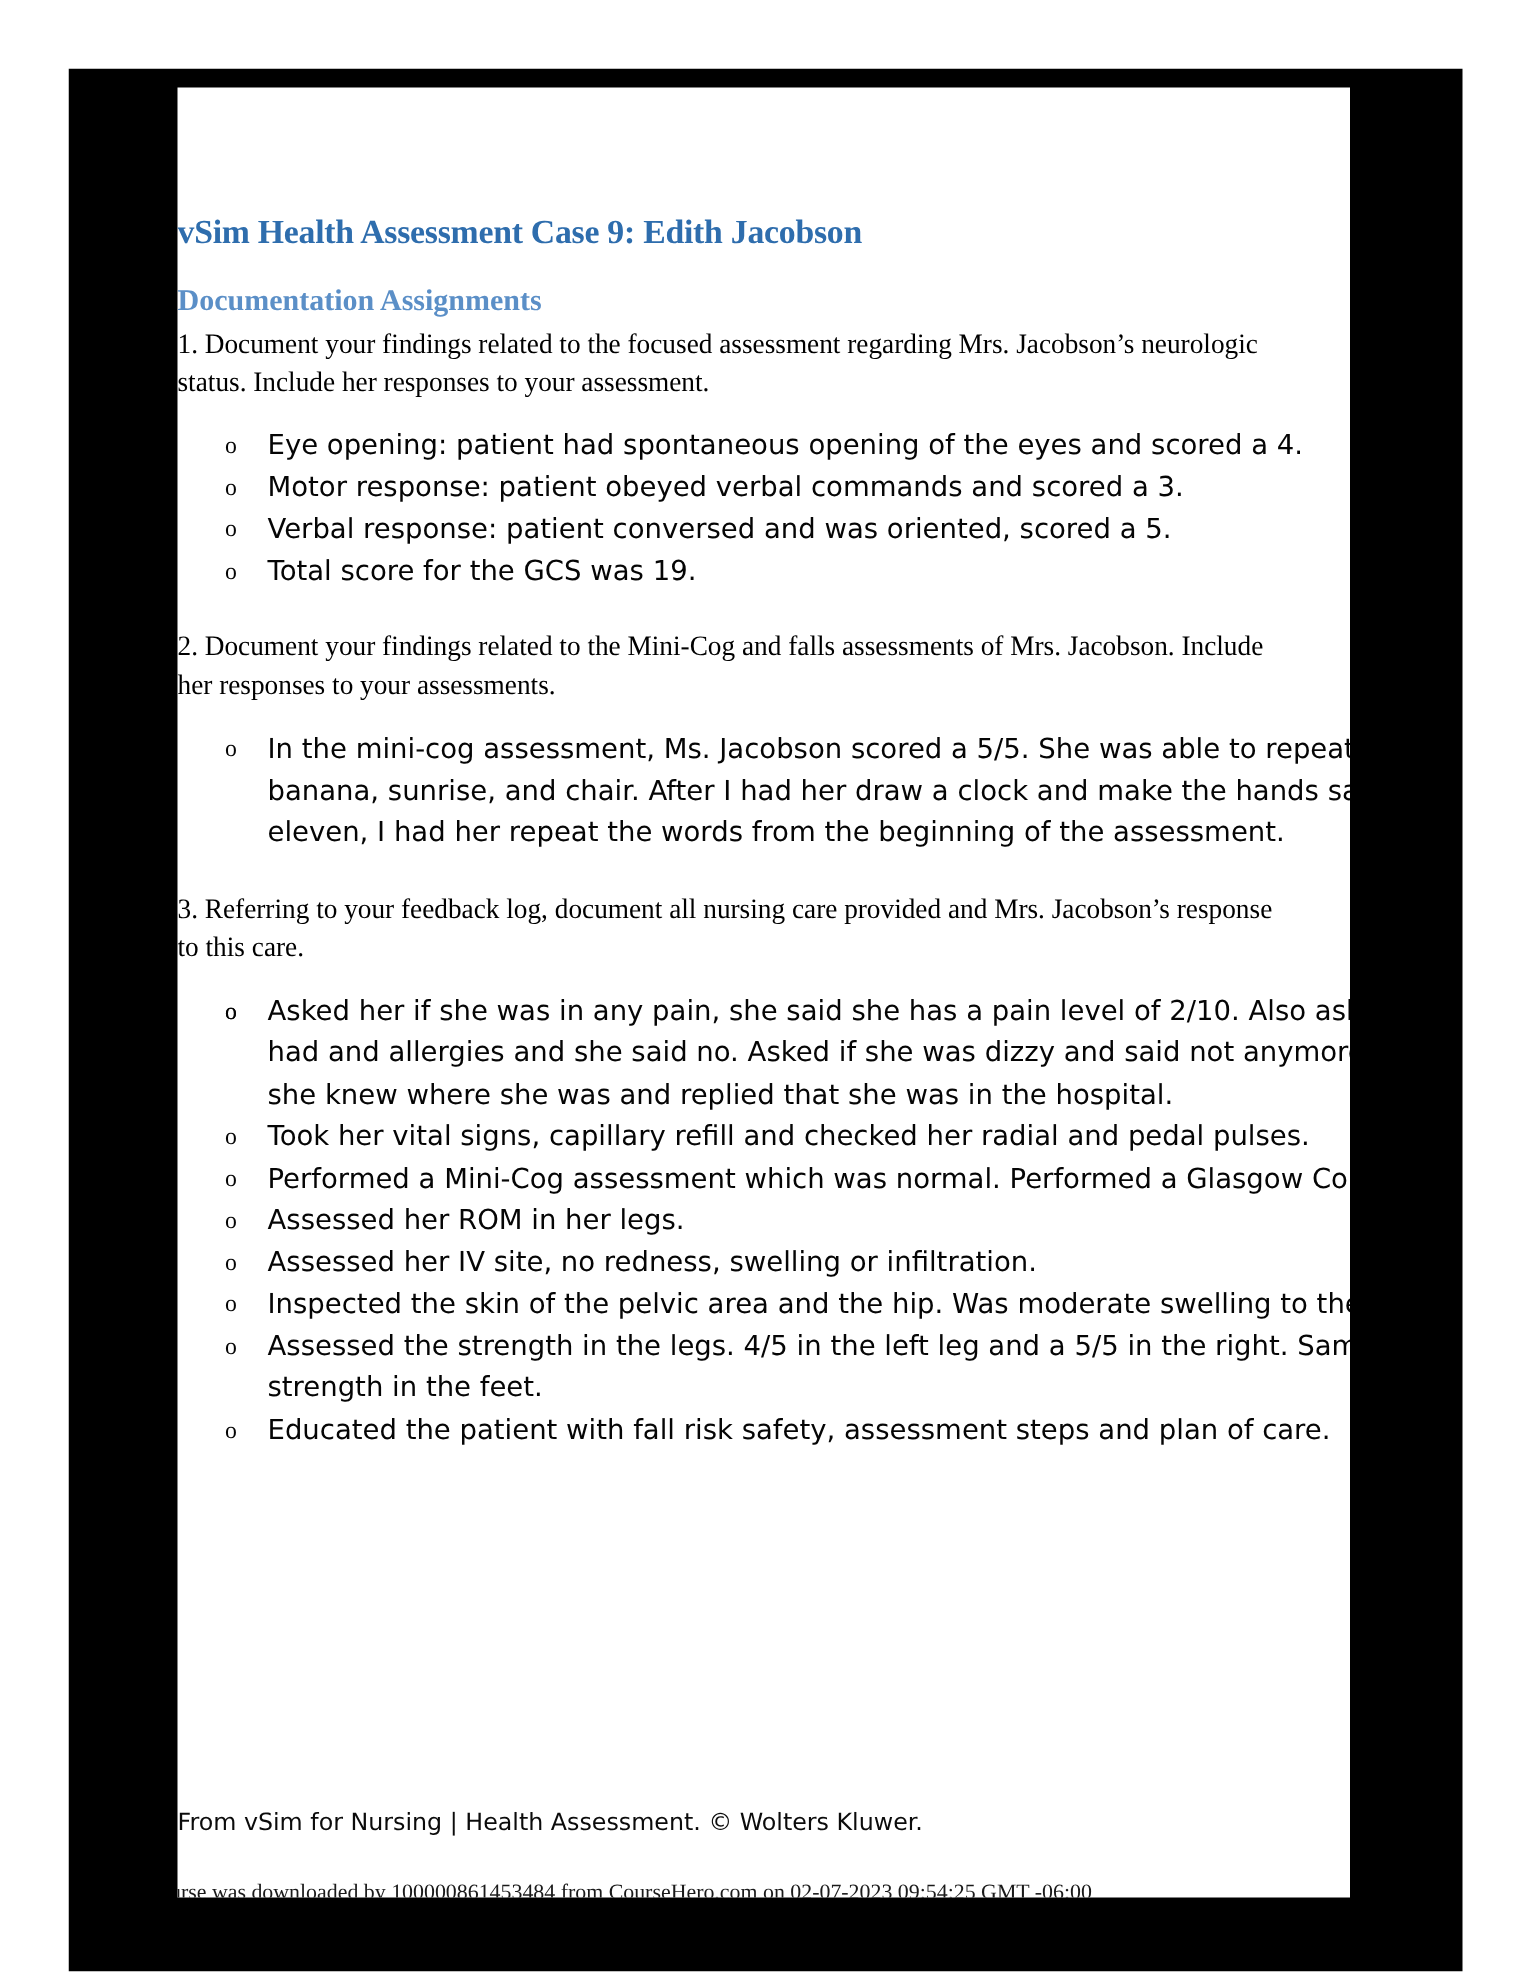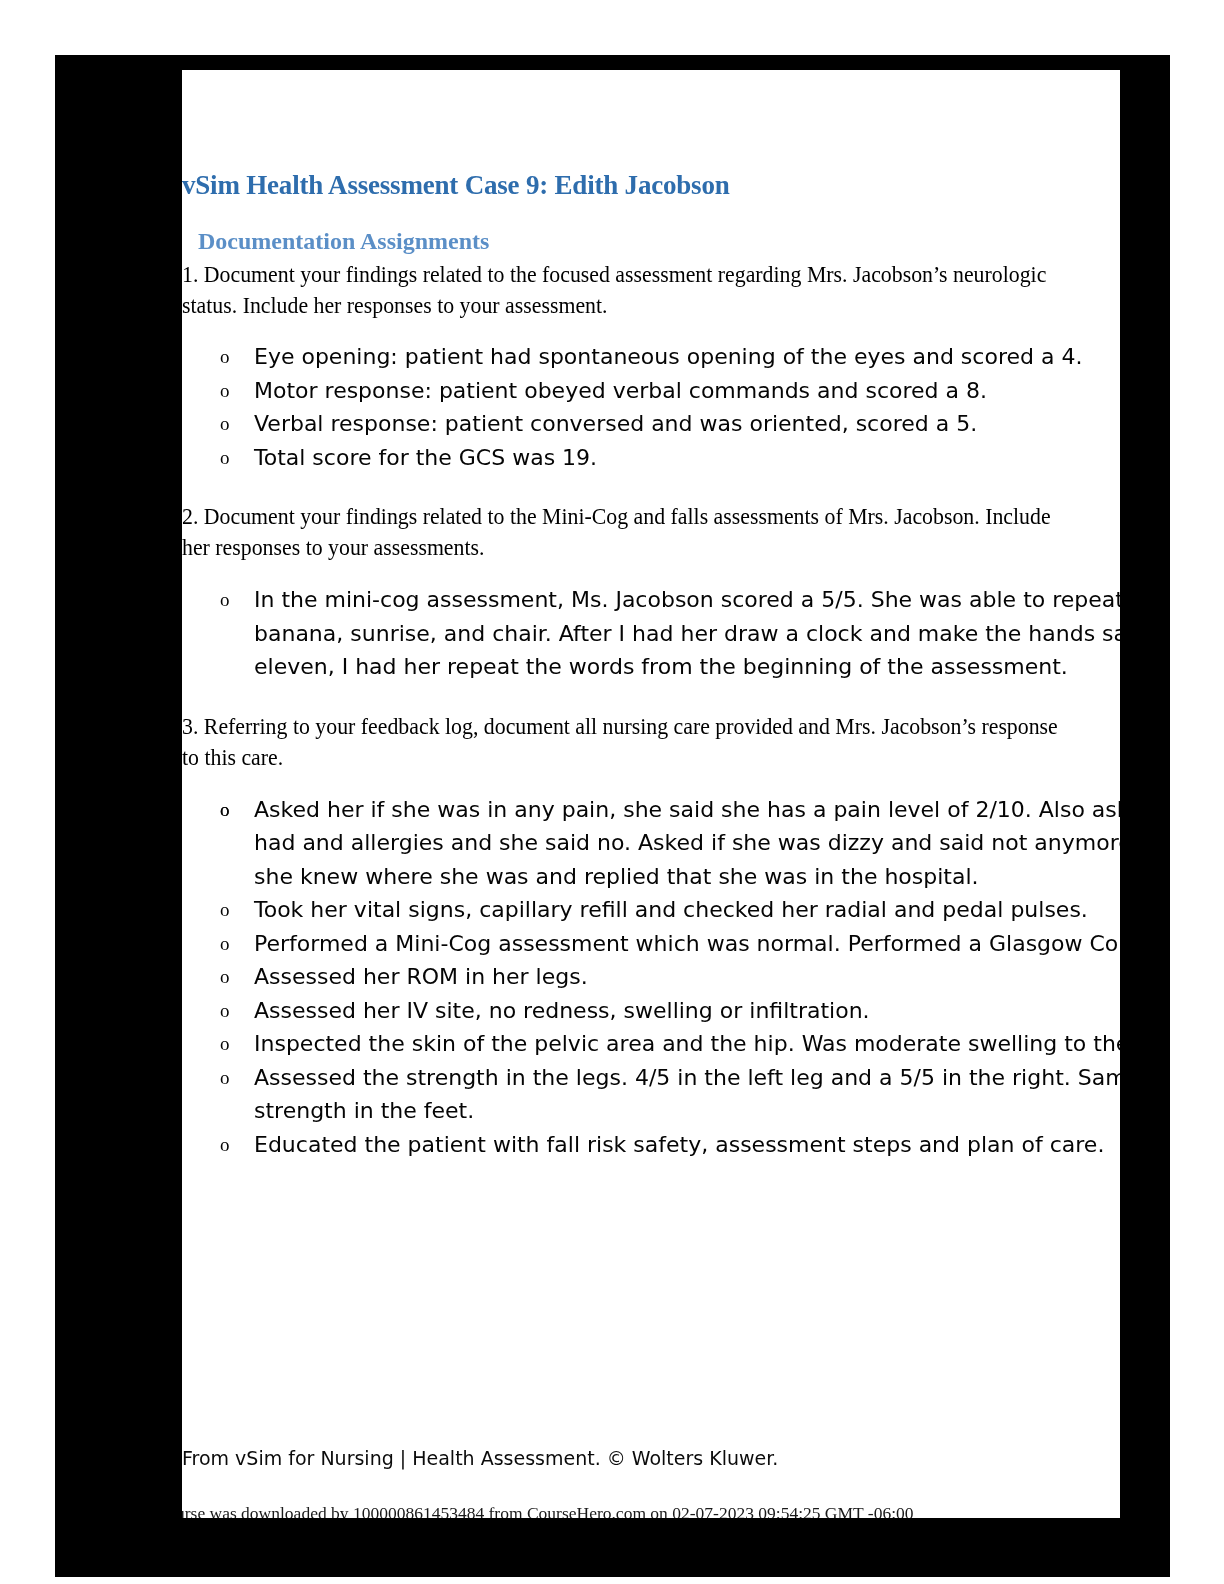--- a/index.html
+++ b/index.html
@@ -27,21 +27,20 @@
 
   
   #page {
     position: absolute;
     left: 142px;
     top: 70px;
     width: 938px;
     height: 1448px;
     background: #ffffff;
     overflow: hidden;
-    margin-left: 40px;
   }
 
   
   #page-content {
     position: absolute;
     left: 0px;
     top: 0px;
     width: 960px;
     height: 100%;
   }
@@ -58,21 +57,21 @@
     white-space: nowrap;
   }
 
   .section-head {
     color: #5B8FC7;
     font-family: "Liberation Serif", serif;
     font-weight: bold;
     font-size: 24px;
     line-height: 30px;
     margin: 0;
-    padding: 24px 0 0 16px;
+    padding: 24px 0 0 0;
   }
 
   .prompt {
     color: #000000;
     font-family: "Liberation Serif", serif;
     font-size: 22.5px;
     line-height: 31px;
     margin: 0;
     padding: 3px 0 0 0;
     max-width: 905px;
@@ -152,21 +151,21 @@
 
     <p class="prompt">1. Document your findings related to the focused assessment regarding Mrs. Jacobson’s neurologic status. Include her responses to your assessment.</p>
 
     <ul class="bullets first">
       <li>
         <span class="marker">o</span>
         <span>Eye opening: patient had spontaneous opening of the eyes and scored a 4.</span>
       </li>
       <li>
         <span class="marker">o</span>
-        <span>Motor response: patient obeyed verbal commands and scored a 8.</span>
+        <span>Motor response: patient obeyed verbal commands and scored a 3.</span>
       </li>
       <li>
         <span class="marker">o</span>
         <span>Verbal response: patient conversed and was oriented, scored a 5.</span>
       </li>
       <li>
         <span class="marker">o</span>
         <span>Total score for the GCS was 19.</span>
       </li>
     </ul>

